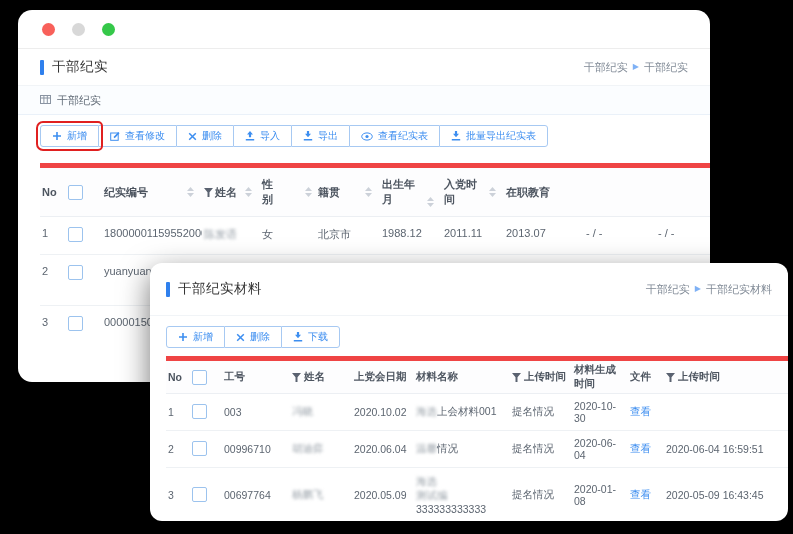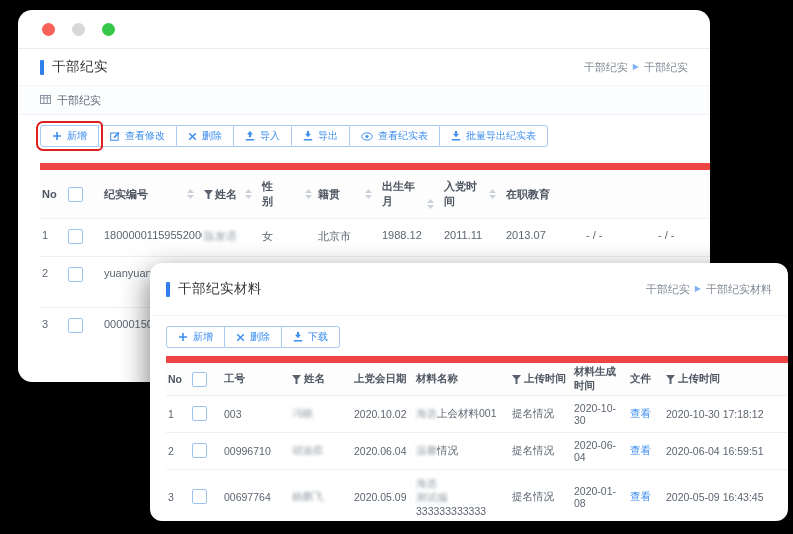--- a/index.html
+++ b/index.html
@@ -41,21 +41,21 @@
   .btn{display:inline-flex;align-items:center;gap:5px;border:1px solid #a7c9f2;background:#fff;
     color:#3d8ef0;font-size:10px;padding:5px 11px;margin-left:-1px;cursor:pointer;
     font-family:inherit;line-height:1;border-radius:1px;position:relative;}
   .btn:first-child{margin-left:0;border-top-left-radius:3px;border-bottom-left-radius:3px;}
   .btn:last-child{border-top-right-radius:3px;border-bottom-right-radius:3px;}
   .btn.highlight{outline:2px solid #e02020;outline-offset:2px;z-index:2;}
   .btn .ic{display:inline-flex;align-items:center;}
 
   
   .tbl{width:100%;}
-  .thead{display:flex;align-items:center;border-top:7px solid #ef4444;border-bottom:1px solid #eceff3;
+  .thead{display:flex;align-items:center;border-top:5px solid #ef4444;border-bottom:1px solid #eceff3;
     background:#fdfdfe;font-size:11px;color:#4d5560;font-weight:bold;}
   .tr{display:flex;border-bottom:1px solid #eef1f4;font-size:11px;color:#5c6570;align-items:flex-start;}
   .td,.th{flex:0 0 auto;box-sizing:border-box;padding:0 2px;overflow:hidden;}
   .th{display:flex;align-items:center;gap:3px;}
   .checkbox{width:13px;height:13px;border:1px solid #9cc3ee;border-radius:2px;background:#fff;display:inline-block;}
   .censored{color:#98a0a8;filter:blur(1.5px);}
   .link{color:#3d8ef0;cursor:pointer;}
   .sort-ic,.funnel-ic{display:inline-flex;align-items:center;}
   .two-line{line-height:1.35;}
 
@@ -371,21 +371,20 @@
     <div class="tr">
       <span class="td fc-no">1</span>
       <span class="td fc-cb"><span class="checkbox"></span></span>
       <span class="td fc-wid">003</span>
       <span class="td fc-name censored">冯晓</span>
       <span class="td fc-date">2020.10.02</span>
       <span class="td fc-mat"><span class="censored">海选</span><span>上会材料001</span></span>
       <span class="td fc-cat">提名情况</span>
       <span class="td fc-gen">2020-10-30</span>
       <span class="td fc-file"><span class="link">查看</span></span>
-      <span class="td fc-up">2020-10-30 17:18:12</span>
     </div>
 
     <div class="tr">
       <span class="td fc-no">2</span>
       <span class="td fc-cb"><span class="checkbox"></span></span>
       <span class="td fc-wid">00996710</span>
       <span class="td fc-name censored">胡迪弈</span>
       <span class="td fc-date">2020.06.04</span>
       <span class="td fc-mat"><span class="censored">温馨</span><span>情况</span></span>
       <span class="td fc-cat">提名情况</span>

